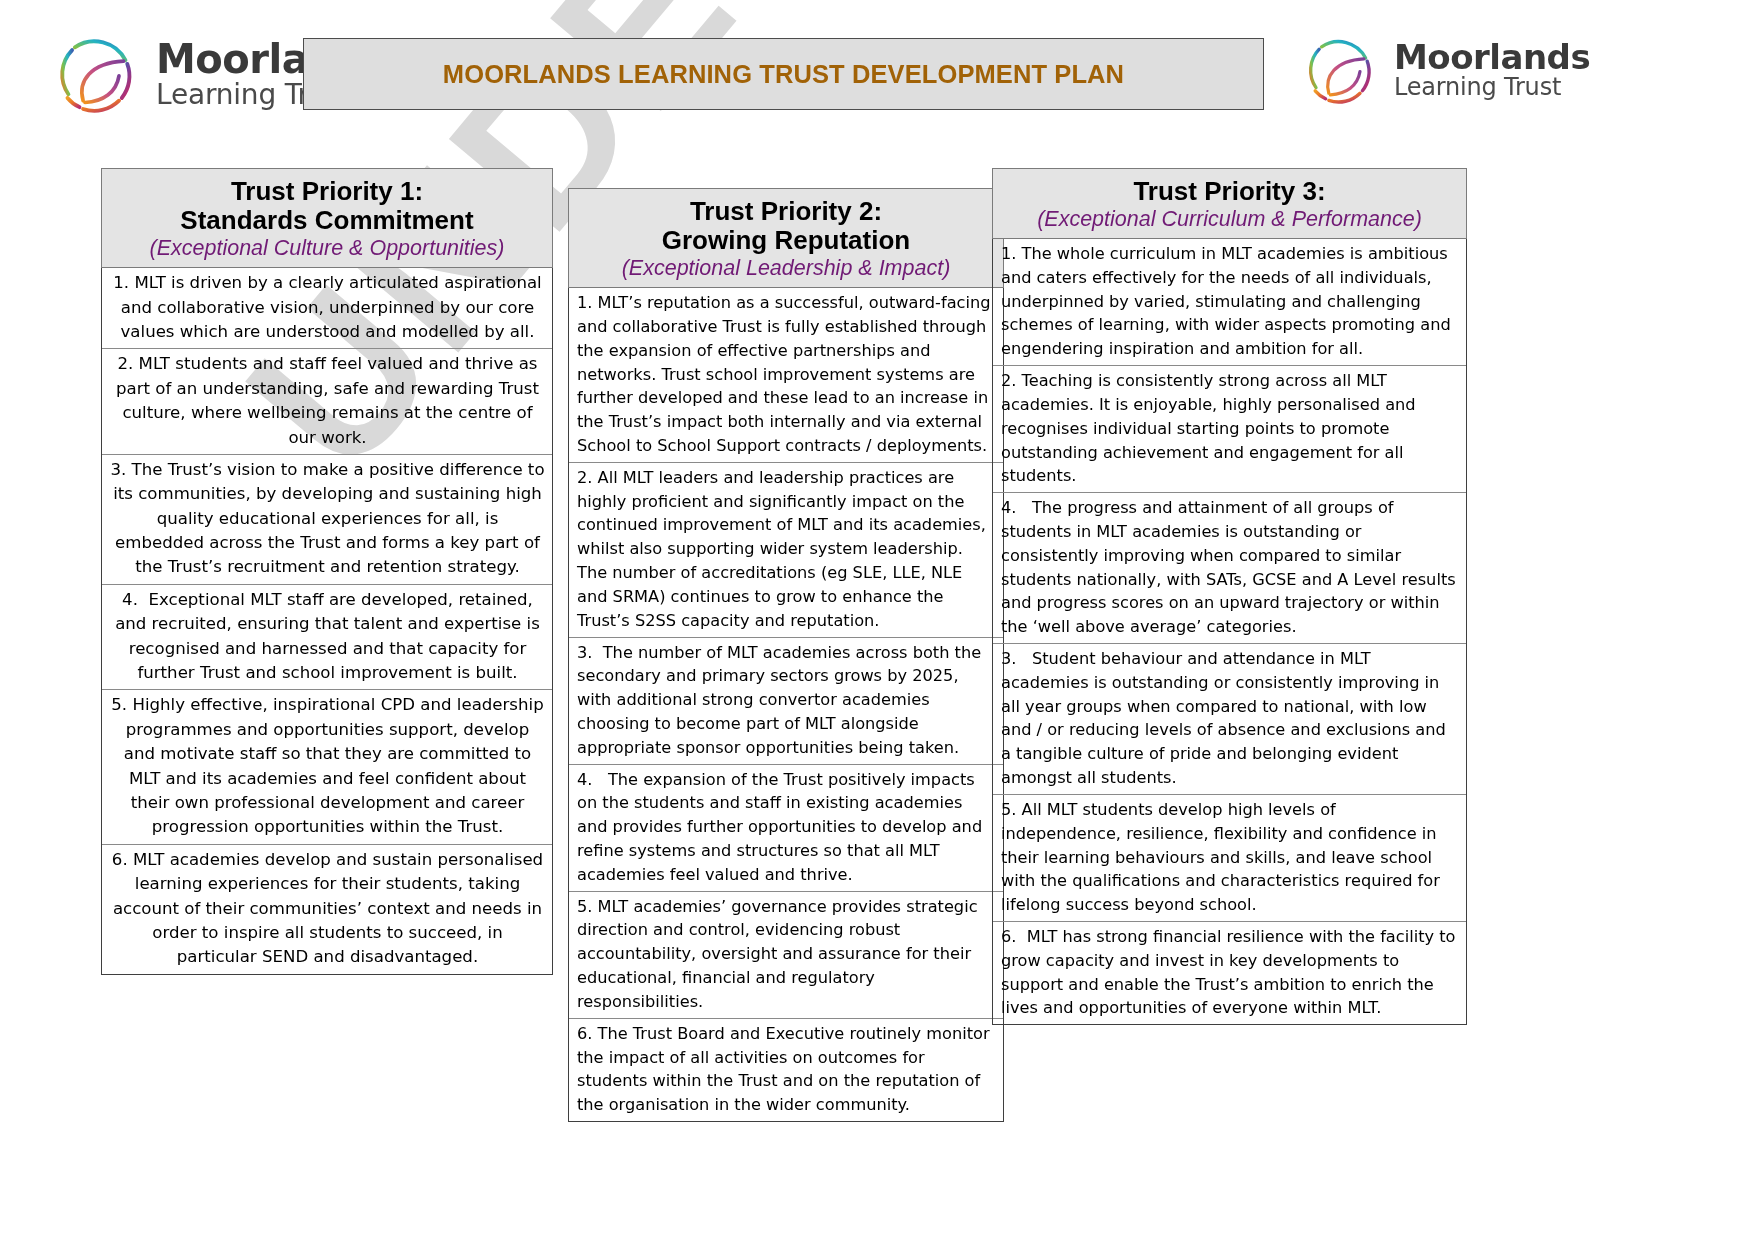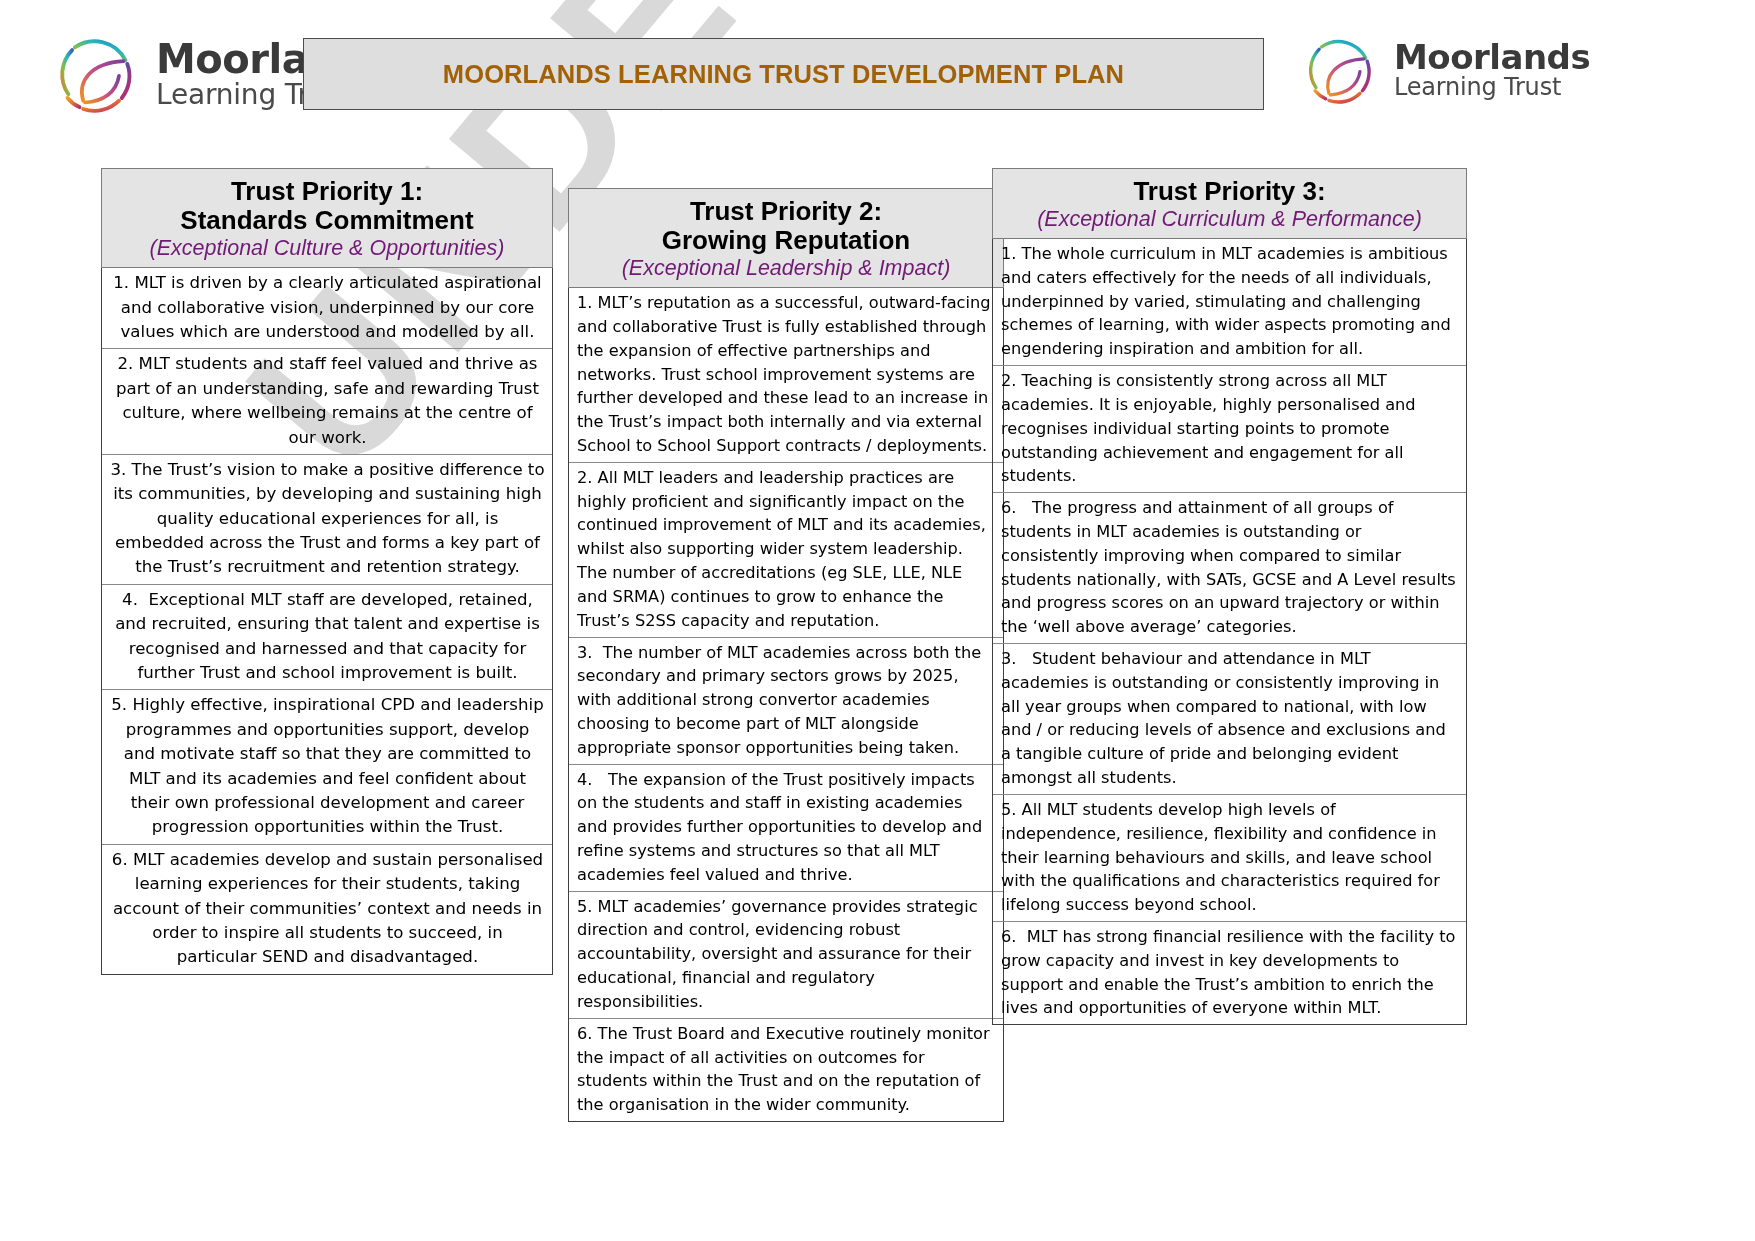--- a/index.html
+++ b/index.html
@@ -274,20 +274,20 @@
   </div>
 
   <div class="priority-col col-3">
     <div class="col-head">
       <div class="ch-line1">Trust Priority 3:</div>
       <div class="ch-sub">(Exceptional Curriculum &amp; Performance)</div>
     </div>
     <div class="col-items">
       <div class="col-item">1. The whole curriculum in MLT academies is ambitious and caters effectively for the needs of all individuals, underpinned by varied, stimulating and challenging schemes of learning, with wider aspects promoting and engendering inspiration and ambition for all.</div>
       <div class="col-item">2. Teaching is consistently strong across all MLT academies. It is enjoyable, highly personalised and recognises individual starting points to promote outstanding achievement and engagement for all students.</div>
-      <div class="col-item">6.   The progress and attainment of all groups of students in MLT academies is outstanding or consistently improving when compared to similar students nationally, with SATs, GCSE and A Level results and progress scores on an upward trajectory or within the ‘well above average’ categories.</div>
+      <div class="col-item">4.   The progress and attainment of all groups of students in MLT academies is outstanding or consistently improving when compared to similar students nationally, with SATs, GCSE and A Level results and progress scores on an upward trajectory or within the ‘well above average’ categories.</div>
       <div class="col-item">3.   Student behaviour and attendance in MLT academies is outstanding or consistently improving in all year groups when compared to national, with low and / or reducing levels of absence and exclusions and a tangible culture of pride and belonging evident amongst all students.</div>
       <div class="col-item">5. All MLT students develop high levels of independence, resilience, flexibility and confidence in their learning behaviours and skills, and leave school with the qualifications and characteristics required for lifelong success beyond school.</div>
       <div class="col-item">6.  MLT has strong financial resilience with the facility to grow capacity and invest in key developments to support and enable the Trust’s ambition to enrich the lives and opportunities of everyone within MLT.</div>
     </div>
   </div>
 
 </div>
 
 </body></html>

